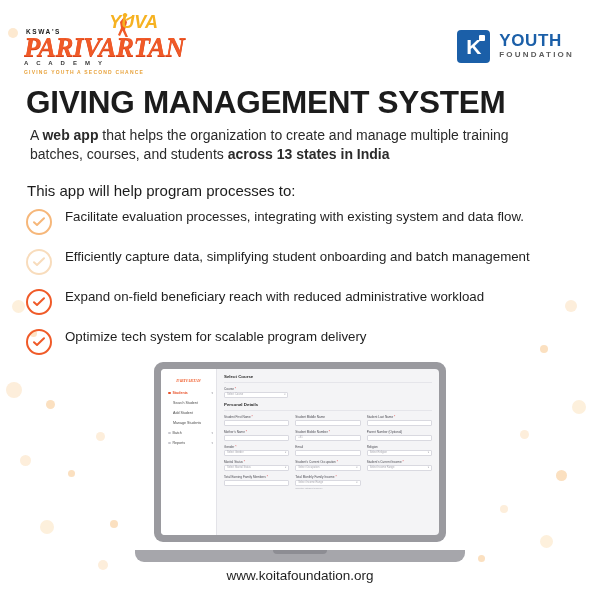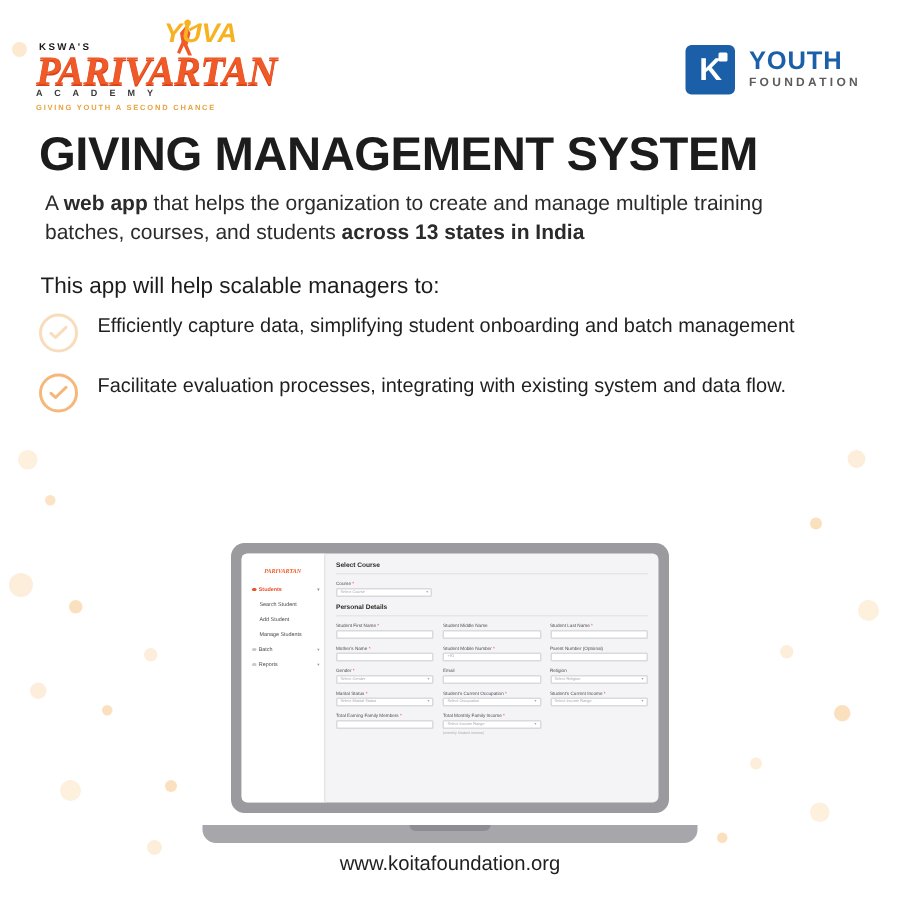--- a/index.html
+++ b/index.html
@@ -190,43 +190,59 @@
       </div>
     </div>
   </div>
 
   <div class="title">GIVING MANAGEMENT SYSTEM</div>
 
   <div class="subtitle">
     <span>A </span><b>web app</b><span> that helps the organization to create and manage multiple training batches, courses, and students </span><b>across 13 states in India</b>
   </div>
 
-  <div class="helpline">This app will help scalable managers to:</div>
+  <div class="helpline">This app will help program processes to:</div>
 
   <div class="bullets">
+
+    <div class="bullet mid">
+      <span class="check">
+        <svg width="14" height="14" viewBox="0 0 14 14">
+            <path d="M2 7.2 L5 10 L12 3.2" stroke="#f6b77a" stroke-width="2" fill="none" stroke-linecap="round" stroke-linejoin="round"></path>
+          </svg>
+      </span>
+      <span class="btext">Facilitate evaluation processes, integrating with existing system and data flow.</span>
+    </div>
 
     <div class="bullet light">
       <span class="check">
         <svg width="14" height="14" viewBox="0 0 14 14">
             <path d="M2 7.2 L5 10 L12 3.2" stroke="#f8dcbc" stroke-width="2" fill="none" stroke-linecap="round" stroke-linejoin="round"></path>
           </svg>
       </span>
       <span class="btext">Efficiently capture data, simplifying student onboarding and batch management</span>
     </div>
 
-    <div class="bullet mid">
+    <div class="bullet solid">
       <span class="check">
         <svg width="14" height="14" viewBox="0 0 14 14">
-            <path d="M2 7.2 L5 10 L12 3.2" stroke="#f6b77a" stroke-width="2" fill="none" stroke-linecap="round" stroke-linejoin="round"></path>
+            <path d="M2 7.2 L5 10 L12 3.2" stroke="#f05a28" stroke-width="2" fill="none" stroke-linecap="round" stroke-linejoin="round"></path>
           </svg>
       </span>
-      <span class="btext">Facilitate evaluation processes, integrating with existing system and data flow.</span>
-    </div>
-
-
+      <span class="btext">Expand on-field beneficiary reach with reduced administrative workload</span>
+    </div>
+
+    <div class="bullet solid">
+      <span class="check">
+        <svg width="14" height="14" viewBox="0 0 14 14">
+            <path d="M2 7.2 L5 10 L12 3.2" stroke="#f05a28" stroke-width="2" fill="none" stroke-linecap="round" stroke-linejoin="round"></path>
+          </svg>
+      </span>
+      <span class="btext">Optimize tech system for scalable program delivery</span>
+    </div>
   </div>
 
   <div class="laptop">
     <div class="screen-outer">
       <div class="screen">
 
         <div class="app-side">
           <div class="app-logo">
             <span class="mini-par">PARIVARTAN</span>
           </div>

